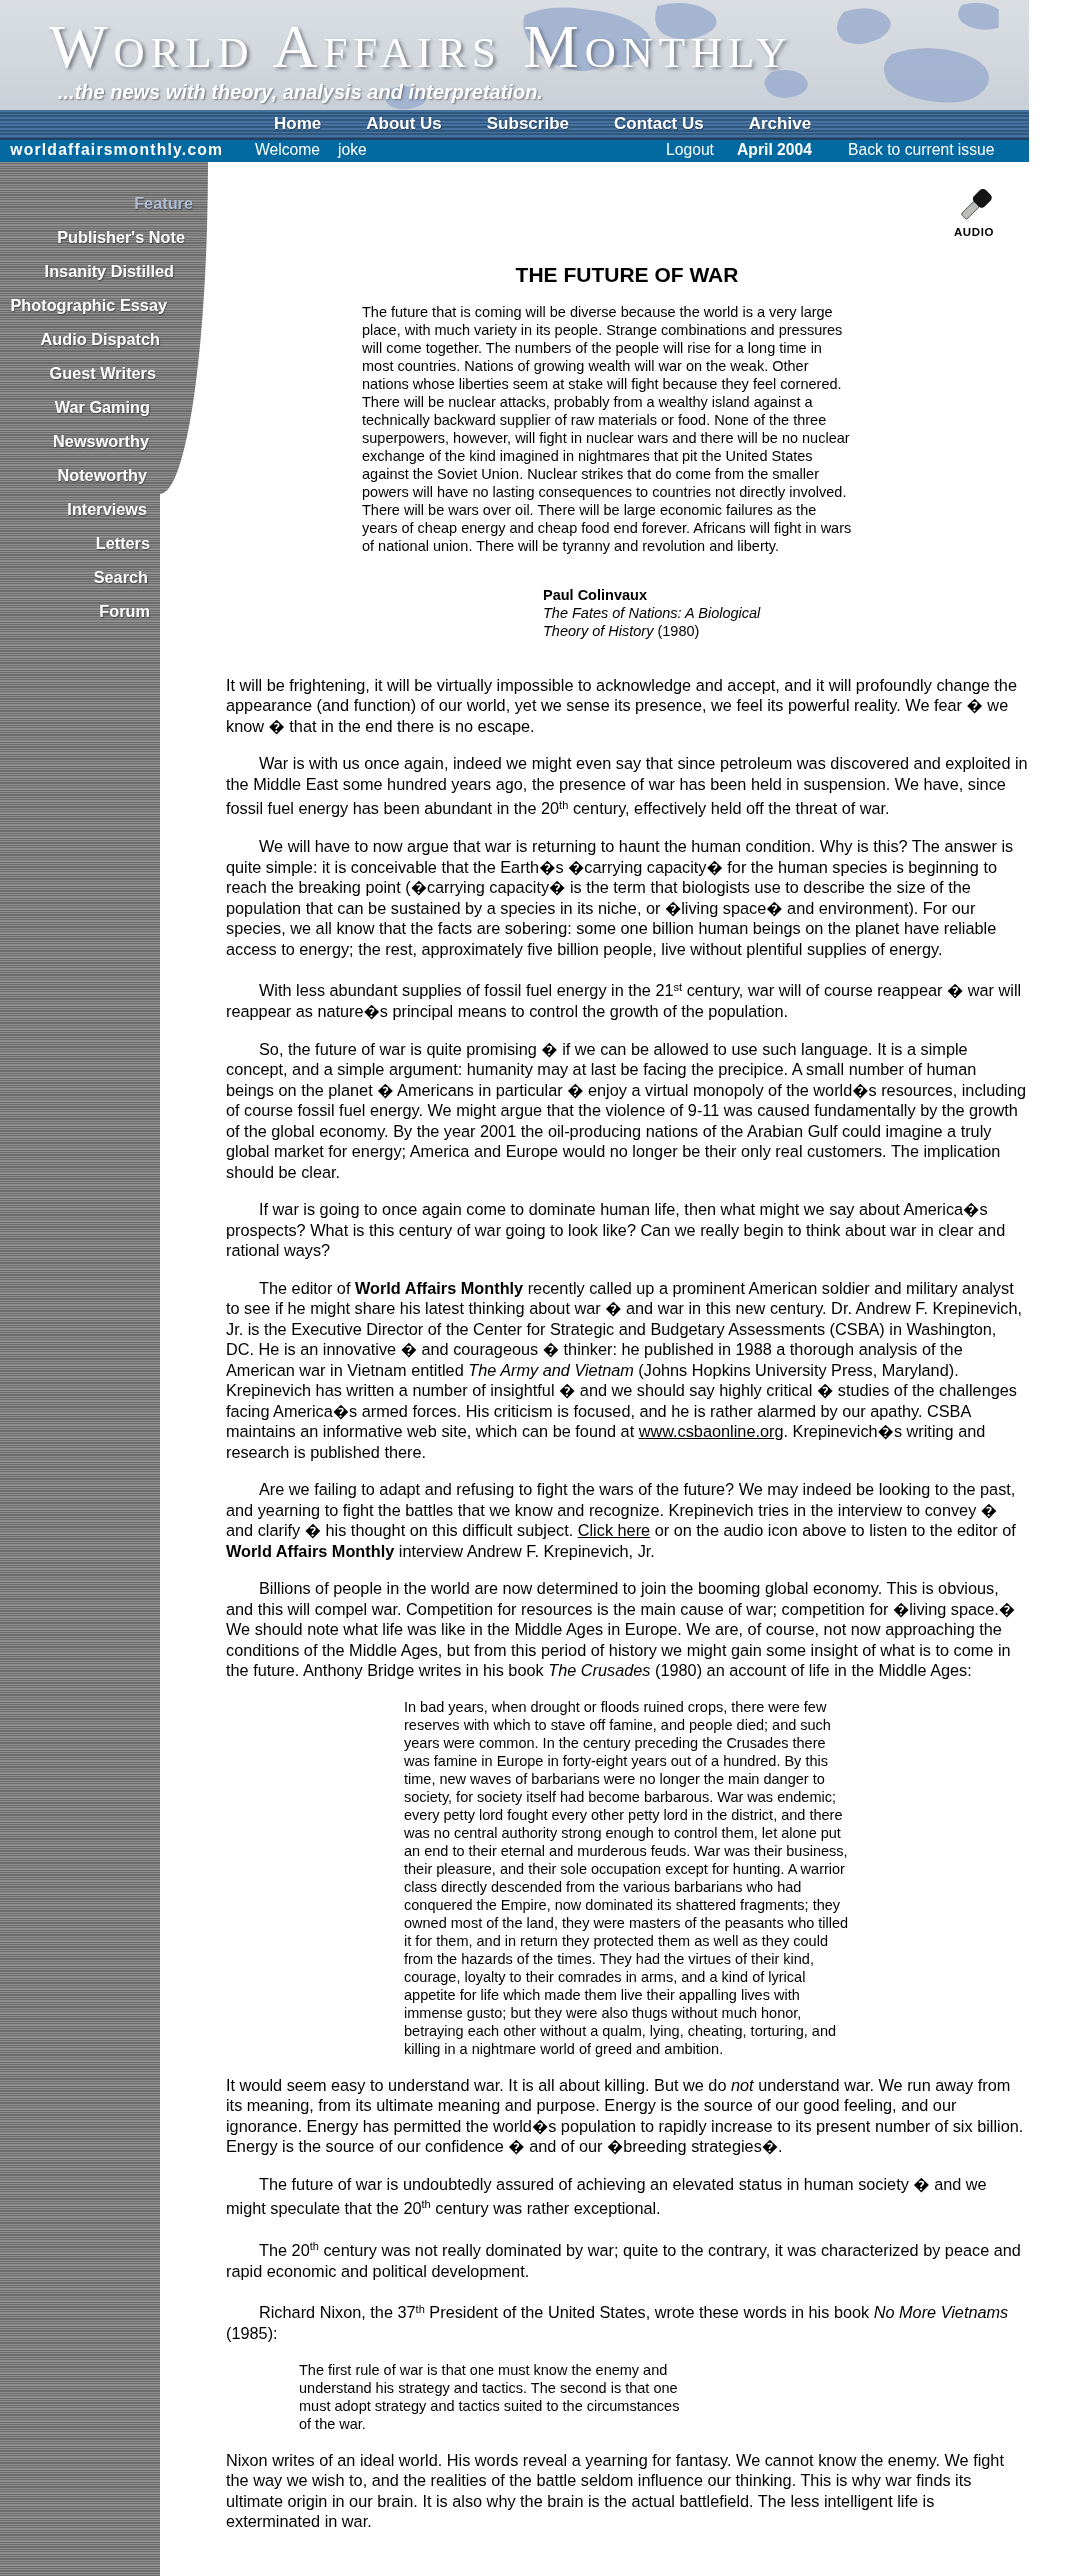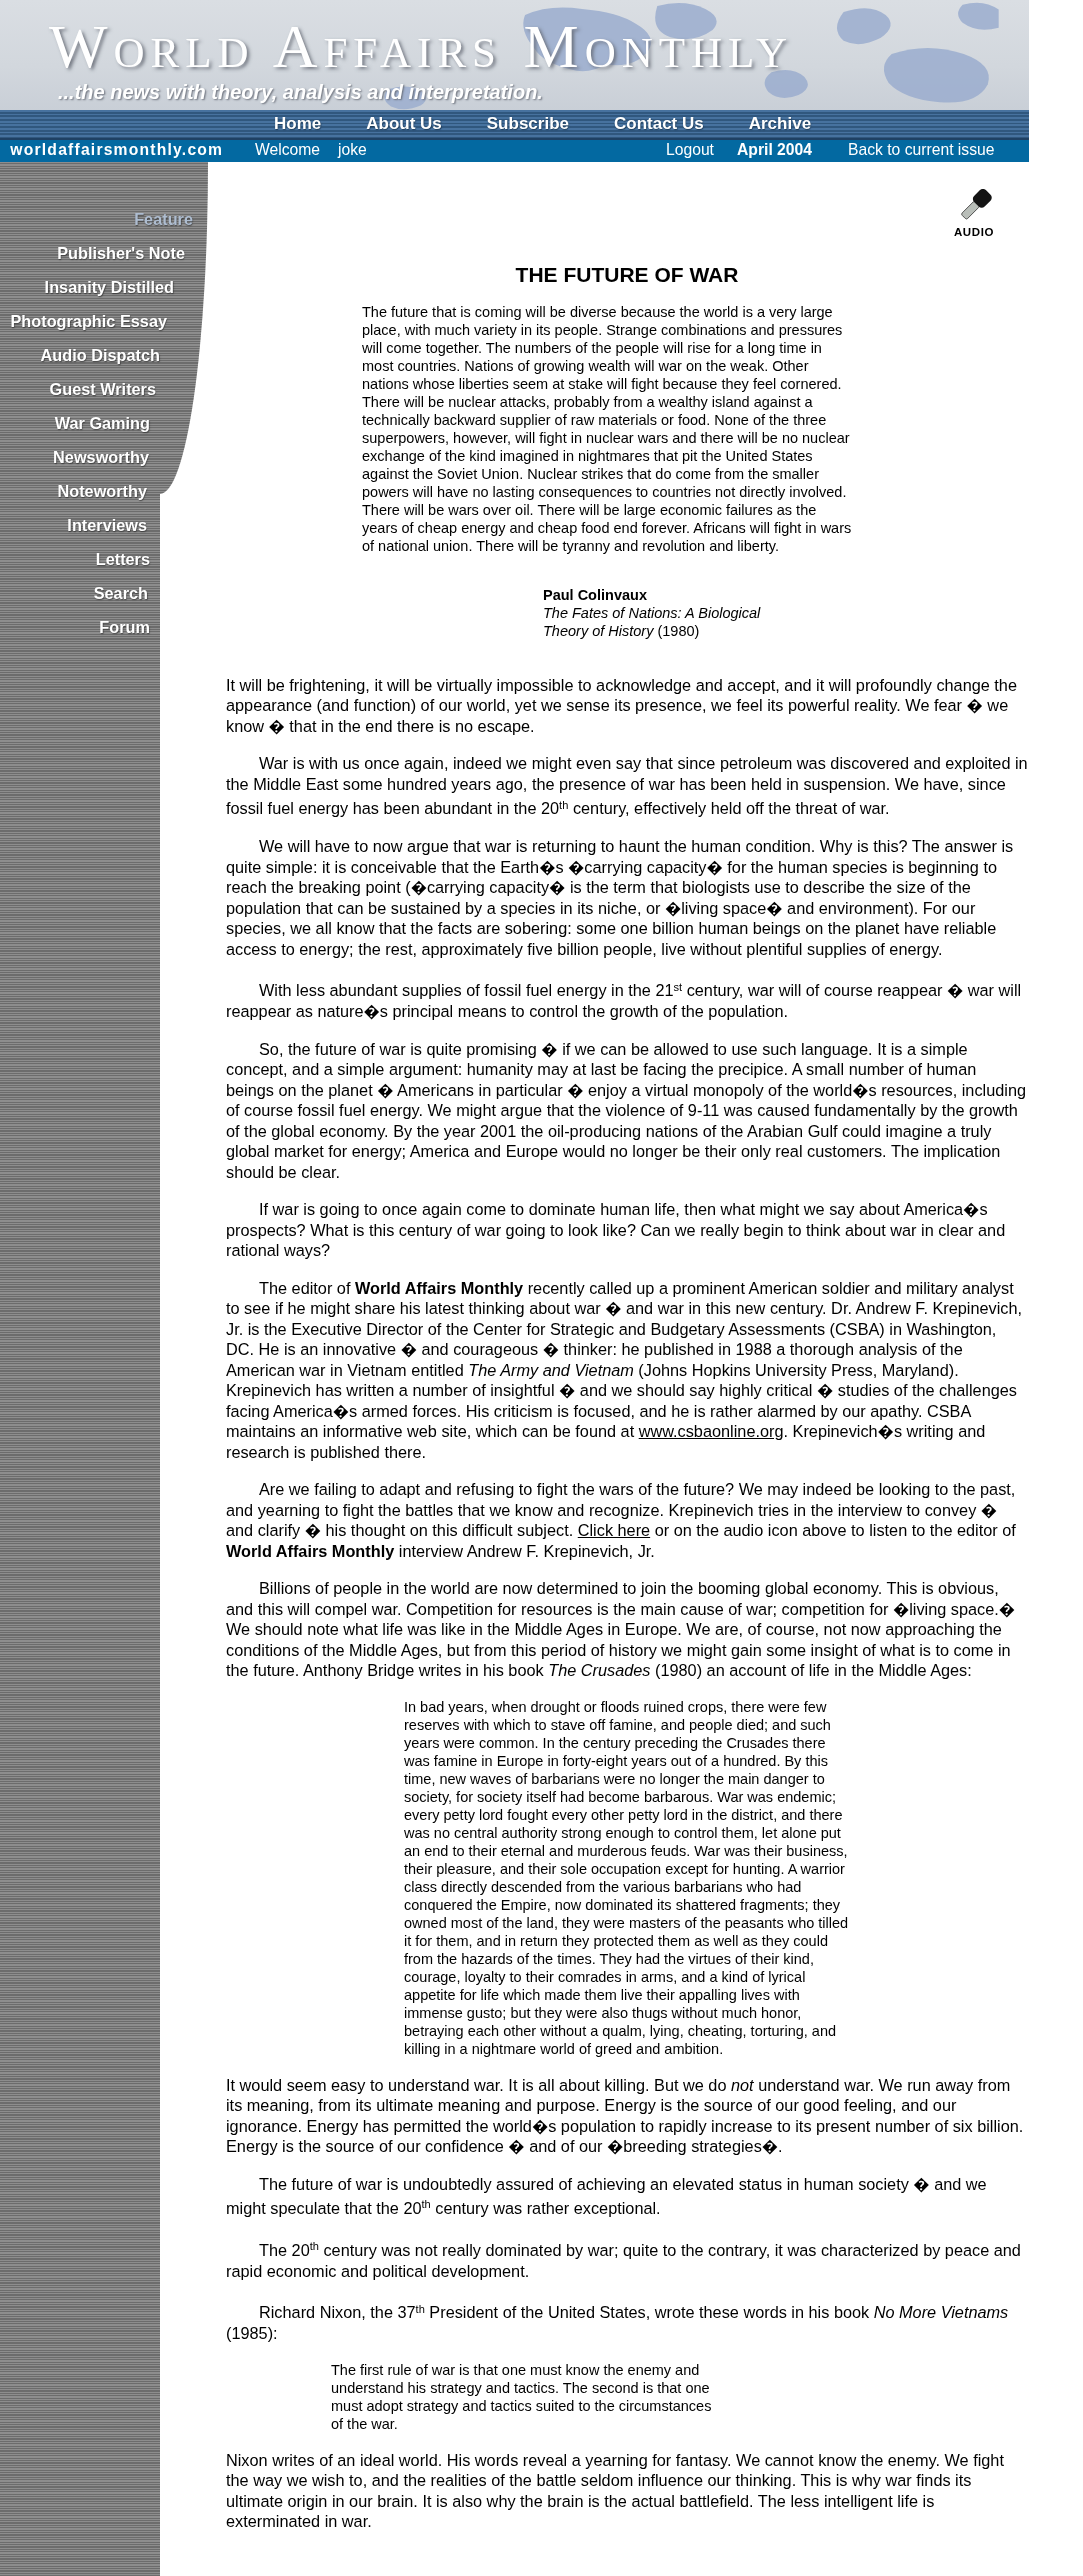--- a/index.html
+++ b/index.html
@@ -24,21 +24,21 @@
   .ib-welcome { left:255px; }
   .ib-user { left:338px; }
   .ib-logout { left:666px; cursor:pointer; }
   .ib-date { left:737px;font-weight:bold; }
   .ib-back { left:848px; cursor:pointer; }
 
   
   .stripes { background:repeating-linear-gradient(180deg,#8d8d8d 0px,#8d8d8d 1.2px,#6c6c6c 1.2px,#6c6c6c 2.4px); }
   .sidebar-col { position:absolute; left:0; top:162px; bottom:0; width:160px; }
   .sidebar-curve { position:absolute; left:160px; top:162px; width:48px; height:332px; border-bottom-right-radius:48px 332px; }
-  .sidebar-nav { position:absolute; left:0; top:202px; width:208px; }
+  .sidebar-nav { position:absolute; left:0; top:186px; width:208px; }
   .side-item { text-align:right; font-weight:bold; font-size:16.3px; color:#ffffff; height:34px; line-height:34px; text-shadow:0.6px 1.2px 1.2px rgba(45,45,45,0.75); cursor:pointer; white-space:nowrap; }
   .side-item.active { color:#aebdd0; }
   .side-item:nth-child(1){margin-right:15px;} .side-item:nth-child(2){margin-right:23px;}
   .side-item:nth-child(3){margin-right:34px;} .side-item:nth-child(4){margin-right:41px;}
   .side-item:nth-child(5){margin-right:48px;margin-left:31px;} .side-item:nth-child(6){margin-right:52px;}
   .side-item:nth-child(7){margin-right:58px;} .side-item:nth-child(8){margin-right:59px;}
   .side-item:nth-child(9){margin-right:61px;} .side-item:nth-child(10){margin-right:61px;}
   .side-item:nth-child(11){margin-right:58px;} .side-item:nth-child(12){margin-right:60px;}
   .side-item:nth-child(13){margin-right:58px;}
 
@@ -46,21 +46,21 @@
   .content { position:relative; margin-left:160px; width:869px; padding:0 0 36px 66px; }
   .audio-box { position:absolute; top:26.5px; right:31px; width:48px; text-align:center; cursor:pointer; }
   .audio-label { font-size:11.5px; font-weight:bold; letter-spacing:0.6px; color:#000; margin-top:-1.2px; }
   .title { padding-top:101px; width:802px; text-align:center; font-weight:bold; font-size:21px; margin-bottom:3.6px; }
 
   .blk { width:802px; }
   .para { font-size:16.3px; line-height:20.5px; margin:17px 0; }
   .indent { text-indent:33px; }
   .quote { margin:15.7px 0 15.7px 136px; width:492px; font-size:14.5px; line-height:18px; }
   .quote-mid { margin-left:178px; width:451px; }
-  .quote-nixon { margin-left:105px; width:395px; }
+  .quote-nixon { margin-left:73px; width:395px; }
   .attrib { margin:31px 0 35px 317px; width:259px; font-size:14.5px; line-height:18px; }
   sup { font-size:68%; }
   .lnk { color:#000; text-decoration:underline; cursor:pointer; }
 </style>
 </head>
 <body>
 
 <div class="page">
 
   <div class="masthead">

